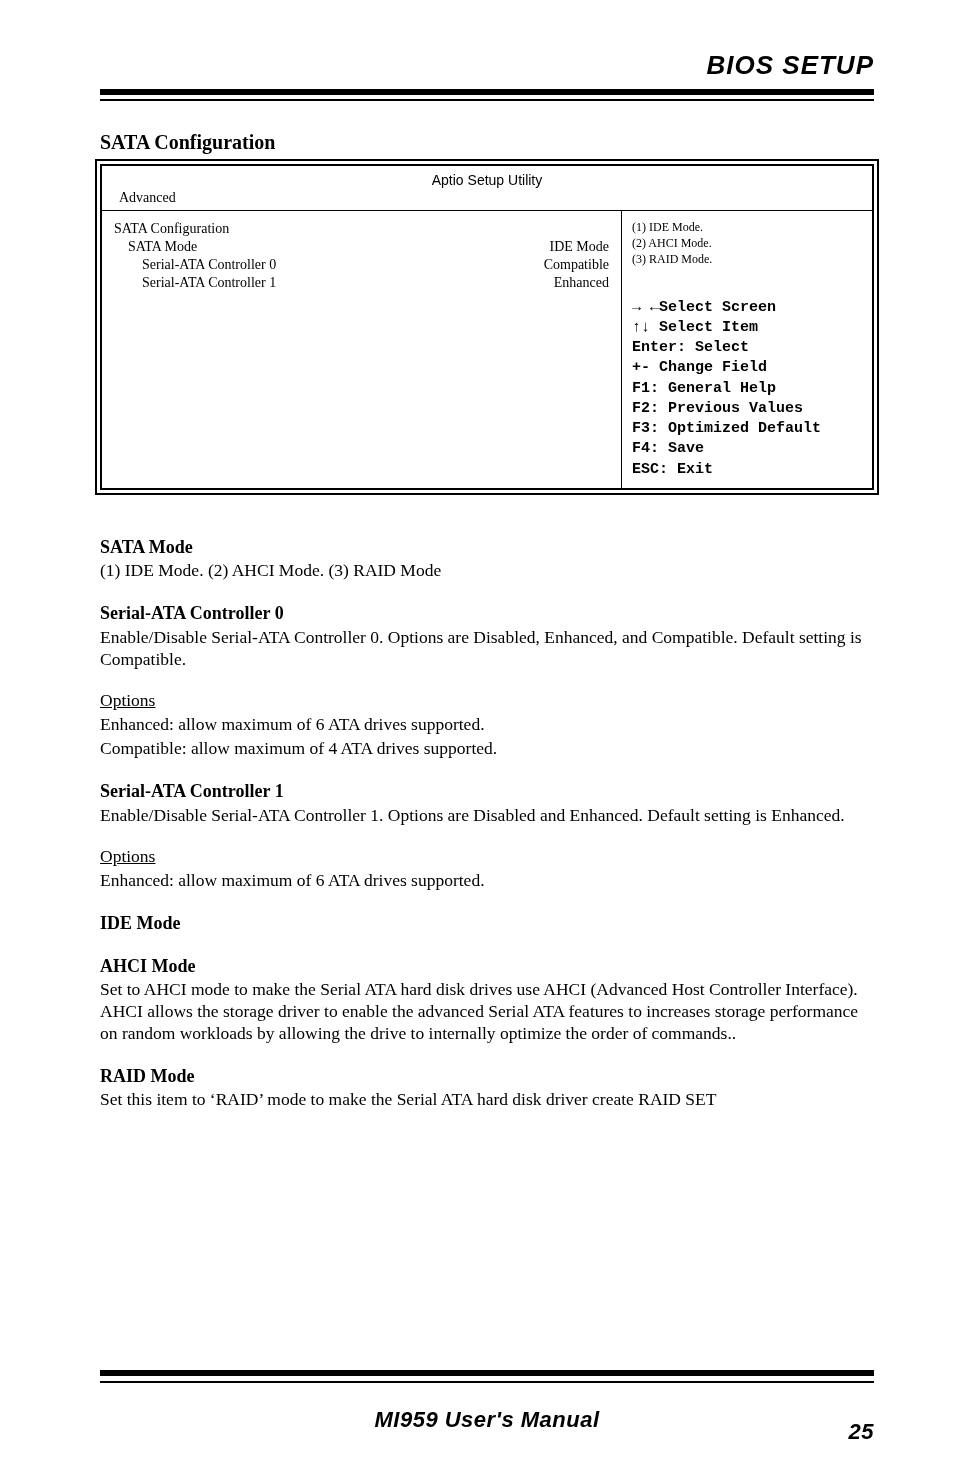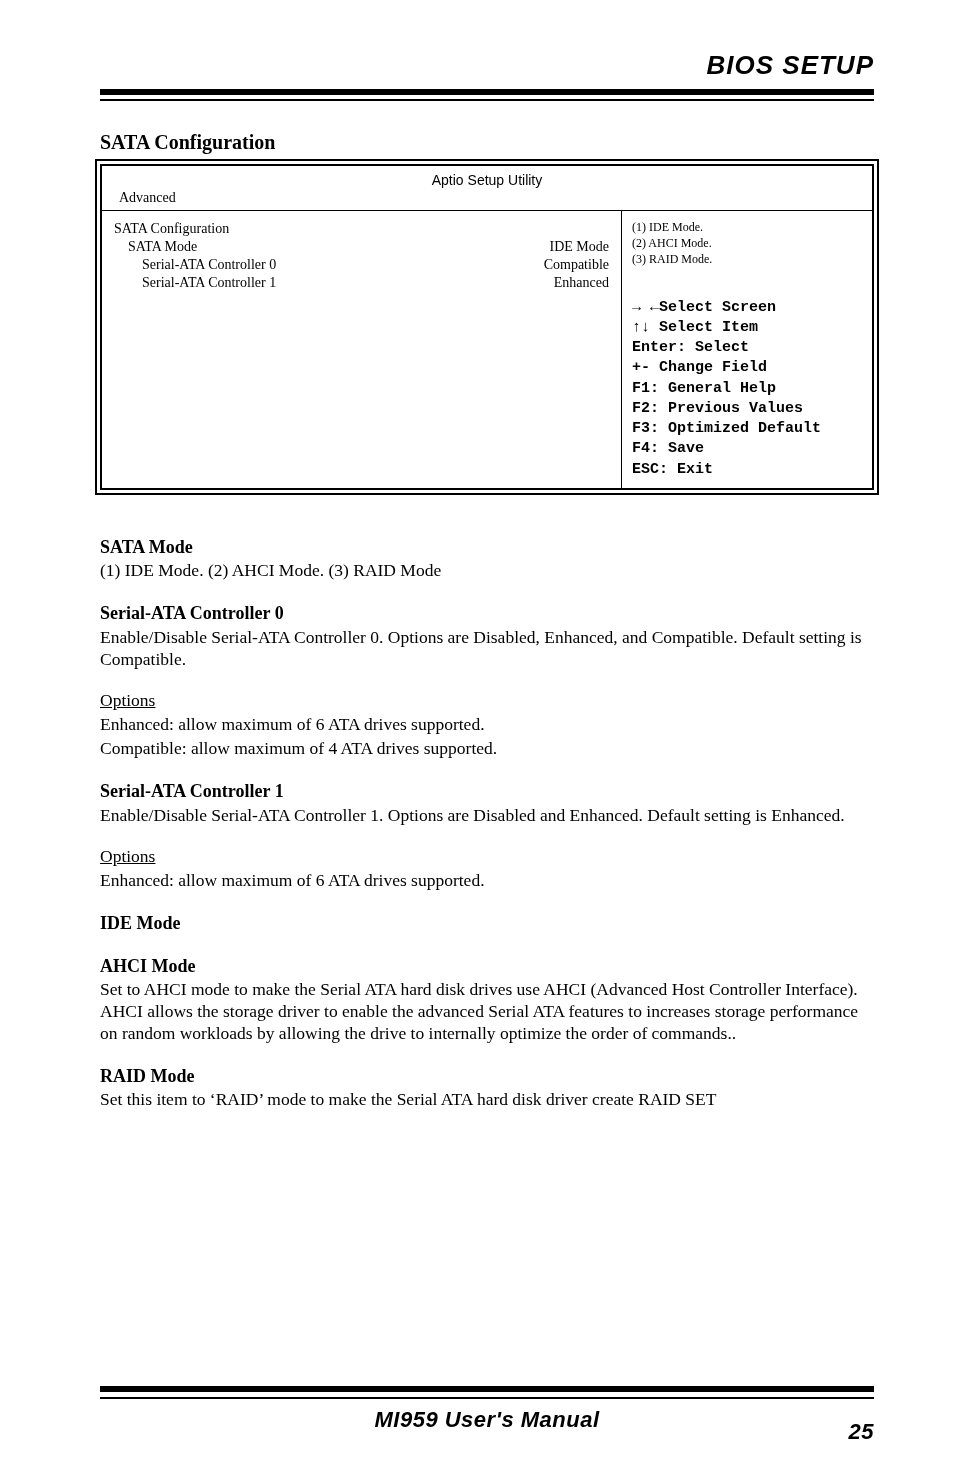--- a/index.html
+++ b/index.html
@@ -117,21 +117,21 @@
     margin-bottom: 18px;
   }
   .footer {
     margin-top: auto;
     border-top: 6px solid #000;
     padding-top: 2px;
   }
   .footer-rule2 {
     border-top: 2px solid #000;
     margin-top: 3px;
-    padding-top: 8px;
+    padding-top: 24px;
     display: flex;
     font-family: Arial, sans-serif;
     font-weight: 900;
     font-style: italic;
     font-size: 22px;
     letter-spacing: 0.5px;
   }
   .footer-title {
     flex: 1;
     text-align: center;

